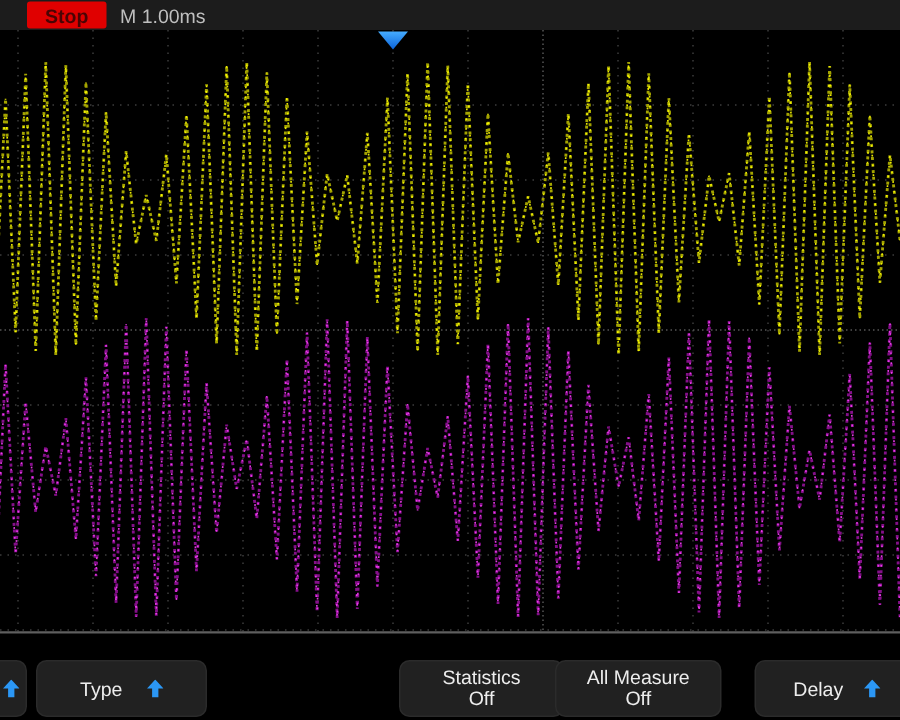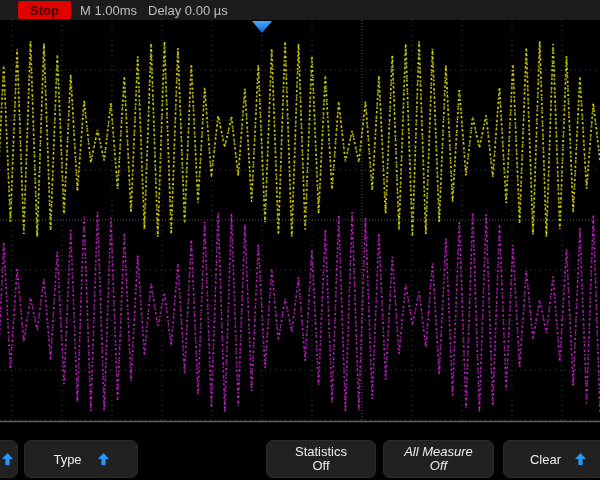--- a/index.html
+++ b/index.html
@@ -26,33 +26,32 @@
   .skbtn{position:absolute;top:17px;height:38px;background:#212121;border:1px solid #2b2b2b;
          border-radius:7px;box-sizing:border-box;color:#ededed;font-size:13px;
          display:flex;align-items:center;justify-content:center;text-align:center;cursor:pointer;}
   .skbtn .two{line-height:14px;}
   .arr{flex:0 0 auto;}
   .b0{left:-9px;width:27px;justify-content:flex-end;padding-right:4px;}
   .b1{left:24px;width:114px;}
   .b1 .arr{margin-left:16px;}
   .b2{left:148px;width:106px;}
   .b3{left:266px;width:110px;}
-  .b4{left:383px;width:111px;font-style:italic;}
+  .b4{left:370px;width:111px;}
   .b5{left:503px;width:110px;}
   .b5 .arr{margin-left:14px;}
 </style>
 </head>
 <body>
 
 <div class="screen">
 
   <div class="topbar">
     <div class="runstate">Stop</div>
     <div class="tbtext tb-m">M 1.00ms</div>
-    <div class="tbtext tb-delay">Delay 0.00 µs</div>
   </div>
 
   <svg id="scope" width="600" height="403">
       <defs>
         <linearGradient id="tg" x1="0" y1="0" x2="0" y2="1">
           <stop offset="0" stop-color="#45acff"></stop>
           <stop offset="1" stop-color="#0b63d9"></stop>
         </linearGradient>
       </defs>
       <g>
@@ -99,20 +98,20 @@
     </div>
     <div class="skbtn b3">
       <span class="two"><span>Statistics</span><br>
       <span>Off</span></span>
     </div>
     <div class="skbtn b4">
       <span class="two"><span>All Measure</span><br>
       <span>Off</span></span>
     </div>
     <div class="skbtn b5">
-      <span>Clear</span>
+      <span>Delay</span>
       <svg class="arr" width="11" height="12" viewBox="0 0 11 12">
           <path d="M5.5 0 L11 6 L7.6 6 L7.6 12 L3.4 12 L3.4 6 L0 6 Z" fill="#2b97f5"></path>
         </svg>
     </div>
   </div>
 
 </div>
 
 </body></html>

